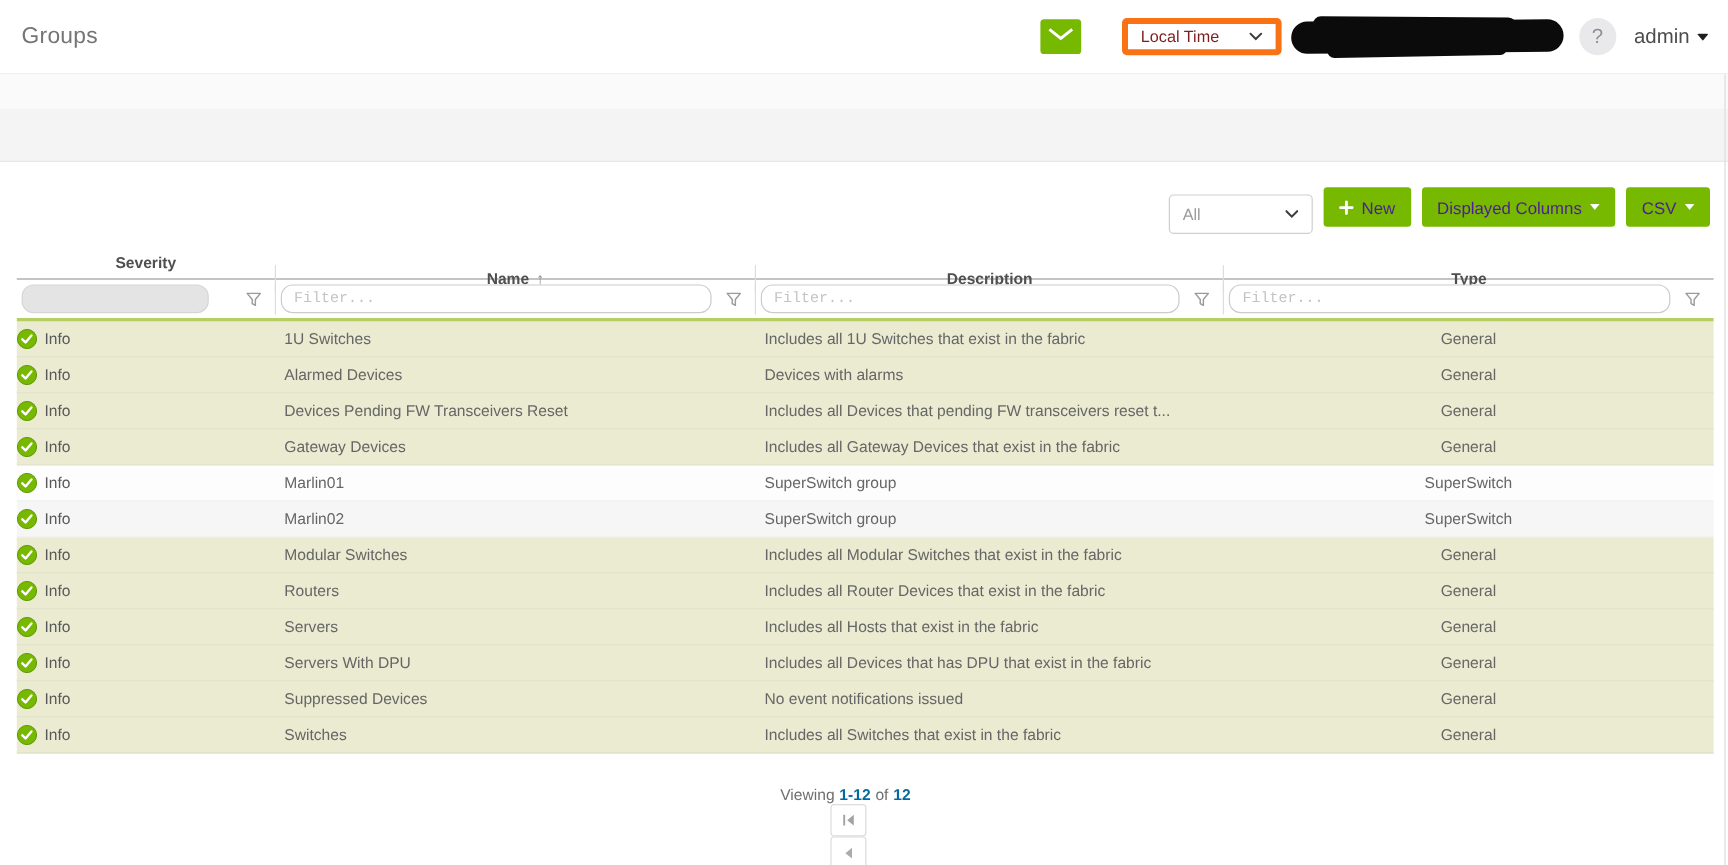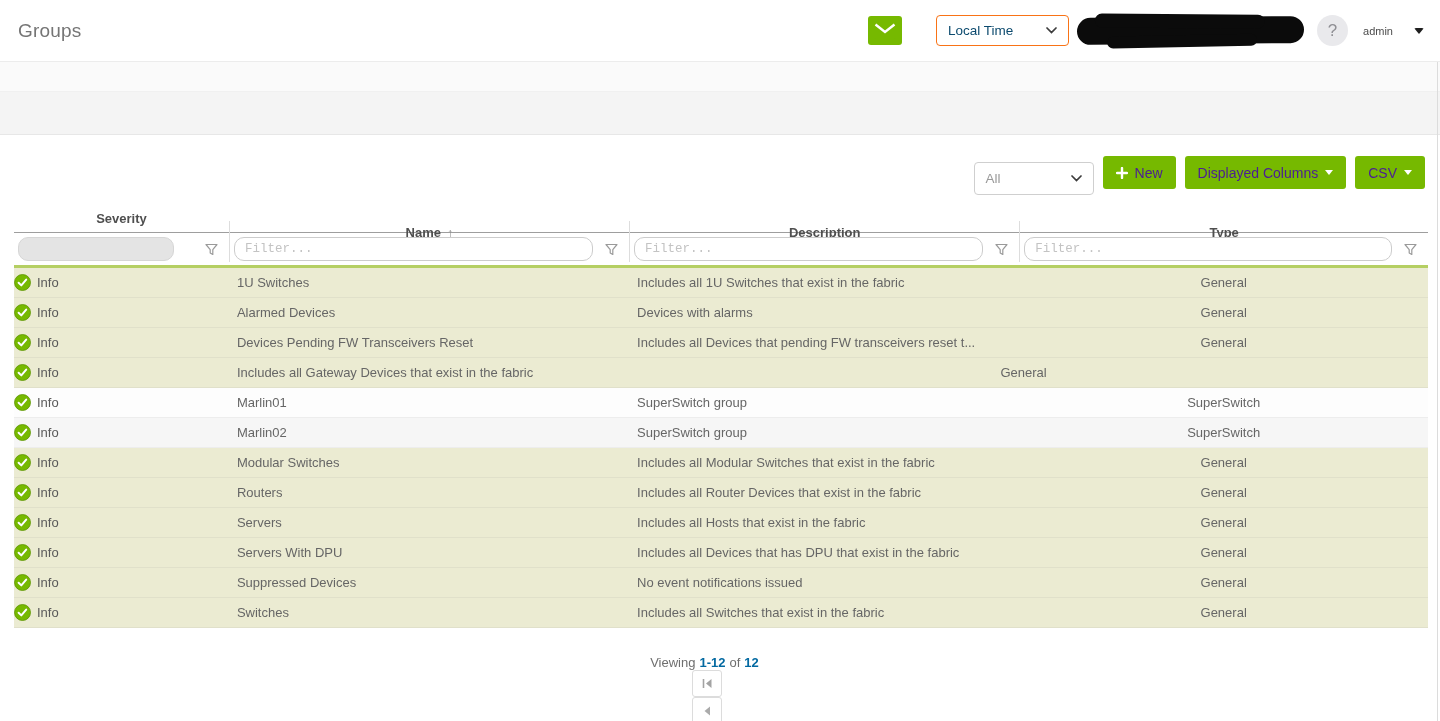--- a/index.html
+++ b/index.html
@@ -10,33 +10,33 @@
     -webkit-font-smoothing:antialiased;
   }
 
   
   .topbar { height:62px; background:#fff; border-bottom:1px solid #ececec;
             display:flex; align-items:center; padding:0 16px 0 18px; }
   .page-title { font-size:19px; color:#757575; letter-spacing:.2px; }
   .topbar-right { margin-left:auto; display:flex; align-items:center; }
   .mail { width:34px; height:29px; background:#76b900; border-radius:3px;
           display:flex; align-items:center; justify-content:center; margin-right:34px; cursor:pointer; }
-  .tz-select { width:133px; height:31px; border:1px solid #f97316; border-radius:4px; background:#fff;
+  .tz-select { width:133px; height:31px; border:5px solid #f97316; border-radius:4px; background:#fff;
                display:flex; align-items:center; justify-content:space-between;
-               padding:0 11px; color:#0c4a6e; font-size:13.5px; margin-right:8px; cursor:pointer; }
+               padding:0 11px; color:#7f1d1d; font-size:13.5px; margin-right:8px; cursor:pointer; }
   .redacted { width:227px; height:27px; background:#0b0b0b; border-radius:14px;
               position:relative; transform:rotate(-.5deg); margin-right:13px; }
   .redacted::after { content:""; position:absolute; left:18px; top:-3px; width:170px; height:14px;
               background:#0b0b0b; border-radius:10px; transform:rotate(.9deg); }
   .redacted::before { content:""; position:absolute; left:30px; bottom:-3px; width:150px; height:12px;
               background:#0b0b0b; border-radius:10px; transform:rotate(-.6deg); }
   .help-circle { width:31px; height:31px; border-radius:50%; background:#e9e9ec; color:#8f8f94;
                  font-size:17px; display:flex; align-items:center; justify-content:center;
                  margin-right:15px; cursor:pointer; }
-  .user-menu { display:flex; align-items:center; gap:21px; color:#4c4c4c; font-size:11px; cursor:pointer; }
+  .user-menu { display:flex; align-items:center; gap:6px; color:#4c4c4c; font-size:17px; cursor:pointer; }
   .caret-down { width:0; height:0; border-left:5px solid transparent; border-right:5px solid transparent;
                 border-top:6px solid #1f1f1f; border-radius:2px; }
 
   
   .band-light { height:30px; background:#fafafa; border-bottom:1px solid #f0f0f0; }
   .band-gray  { height:43px; background:#f4f4f4; border-bottom:1px solid #e7e7e7; }
 
   
   .toolbar { display:flex; justify-content:flex-end; align-items:center; gap:9px;
              margin:21px 15px 0 0; height:33px; }
@@ -243,20 +243,21 @@
     <div class="cell-type cell-w-type">General</div>
   </div>
       <div class="trow yellow">
     <div class="cell-sev cell-w-sev">
       <svg width="17" height="17" viewBox="0 0 17 17">
         <circle cx="8.5" cy="8.5" r="8" fill="#76b900" stroke="#5d9400" stroke-width="0.8"></circle>
         <path d="M4.6 8.8 L7.3 11.4 L12.2 5.6" fill="none" stroke="#ffffff" stroke-width="2" stroke-linecap="round" stroke-linejoin="round"></path>
       </svg>
       <span>Info</span>
     </div>
+    <div class="cell-name cell-w-name">Gateway Devices</div>
     <div class="cell-desc cell-w-desc">Includes all Gateway Devices that exist in the fabric</div>
     <div class="cell-type cell-w-type">General</div>
   </div>
       <div class="trow white">
     <div class="cell-sev cell-w-sev">
       <svg width="17" height="17" viewBox="0 0 17 17">
         <circle cx="8.5" cy="8.5" r="8" fill="#76b900" stroke="#5d9400" stroke-width="0.8"></circle>
         <path d="M4.6 8.8 L7.3 11.4 L12.2 5.6" fill="none" stroke="#ffffff" stroke-width="2" stroke-linecap="round" stroke-linejoin="round"></path>
       </svg>
       <span>Info</span>

